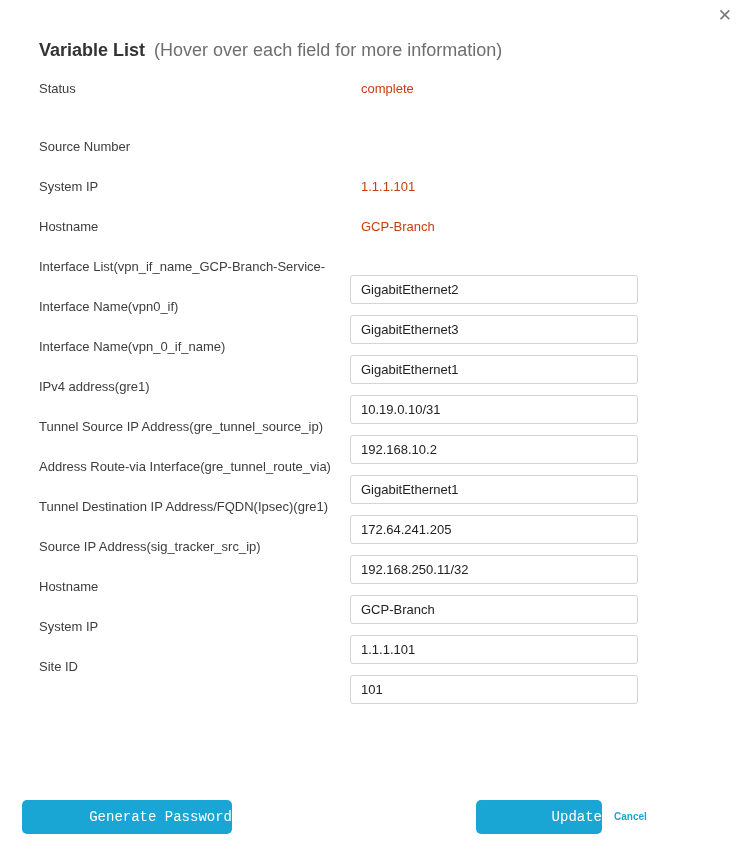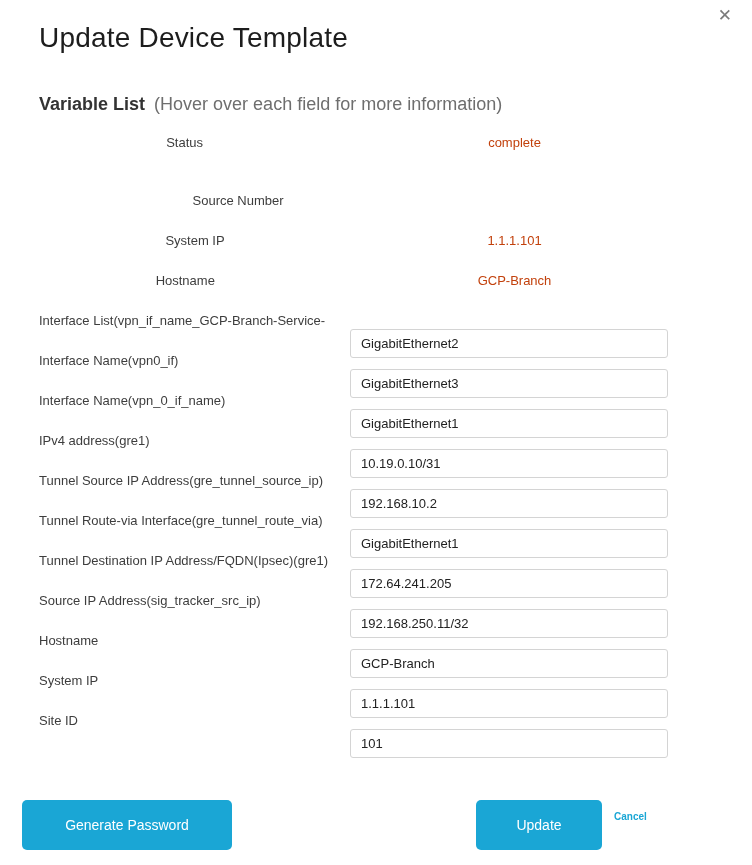--- a/index.html
+++ b/index.html
@@ -39,39 +39,38 @@
     font-size: 18px;
     line-height: 17px;
   }
   .section-head .heading { font-weight: 700; color: #333; }
   .section-head .hint { font-weight: 400; color: #6e6e6e; margin-left: 4px; }
   .rows { margin: 9px 84px 0 39px; }
   .row {
     display: flex;
     align-items: center;
     height: 40px;
-    justify-content: center;
   }
   .row.extra-gap { margin-top: 18px; }
   .field-label {
     width: 311px;
     flex: 0 0 311px;
     font-size: 13px;
     color: #3d3d3d;
     white-space: nowrap;
     overflow: hidden;
   }
   .static-value {
     font-size: 13px;
     color: #c2410c;
     padding-left: 11px;
     white-space: nowrap;
   }
   .field-input {
-    width: 318px;
+    width: 288px;
     height: 29px;
     border: 1px solid #d4d4d4;
     border-radius: 3px;
     padding: 0 10px;
     font-family: "Liberation Sans", "DejaVu Sans", sans-serif;
     font-size: 13px;
     color: #222;
     background: #fff;
     outline: none;
     margin-top: 46px;
@@ -80,24 +79,25 @@
     position: absolute;
     left: 0; right: 0;
     bottom: 31px;
     height: 34px;
   }
   .btn {
     border: none;
     border-radius: 5px;
     background: var(--accent, #1aa6d5);
     color: #fff;
-    font-family: Liberation Sans, sans-serif;
+    font-family: Liberation Mono, monospace;
     font-size: 14px;
     cursor: pointer;
-    height: 50px;
+    height: 34px;
+    text-align: right;
   }
   .btn-generate {
     position: absolute;
     left: 22px;
     width: 210px;
   }
   .btn-update {
     position: absolute;
     left: 432px;
     width: 126px;
@@ -114,21 +114,20 @@
     font-weight: bold;
   }
 </style>
 </head>
 <body>
 
 <div class="modal">
 
   <button class="close-btn">✕</button>
 
-  <h1 class="dialog-title">Update Device Template</h1>
 
   <div class="section-head">
     <span class="heading">Variable List</span>
     <span class="hint">(Hover over each field for more information)</span>
   </div>
 
   <div class="rows">
       <div class="row">
         <div class="field-label">Status</div>
         <div class="static-value">complete</div>
@@ -159,21 +158,21 @@
       </div>
       <div class="row">
         <div class="field-label">IPv4 address(gre1)</div>
         <input type="text" class="field-input" value="10.19.0.10/31" style="">
       </div>
       <div class="row">
         <div class="field-label">Tunnel Source IP Address(gre_tunnel_source_ip)</div>
         <input type="text" class="field-input" value="192.168.10.2" style="">
       </div>
       <div class="row">
-        <div class="field-label">Tunnel Route-via Interface(gre_tunnel_route_via)</div>
+        <div class="field-label">Address Route-via Interface(gre_tunnel_route_via)</div>
         <input type="text" class="field-input" value="GigabitEthernet1" style="">
       </div>
       <div class="row">
         <div class="field-label">Tunnel Destination IP Address/FQDN(Ipsec)(gre1)</div>
         <input type="text" class="field-input" value="172.64.241.205" style="">
       </div>
       <div class="row">
         <div class="field-label">Source IP Address(sig_tracker_src_ip)</div>
         <input type="text" class="field-input" value="192.168.250.11/32" style="">
       </div>

